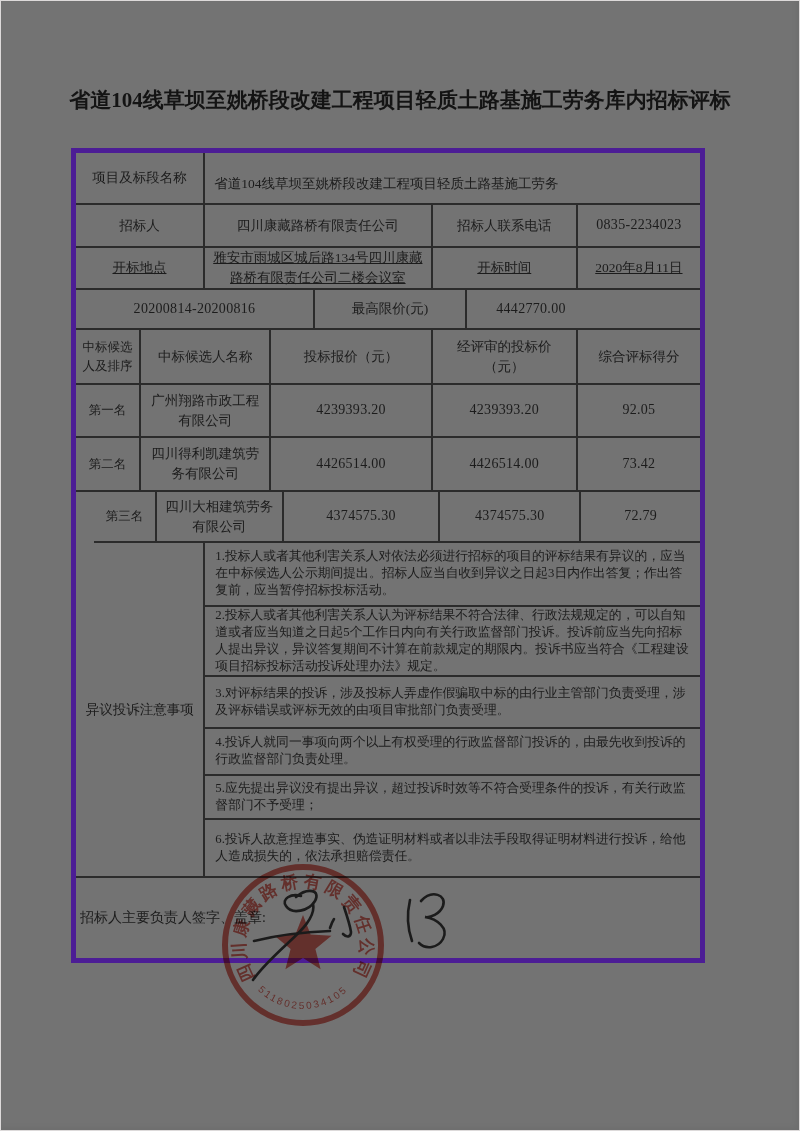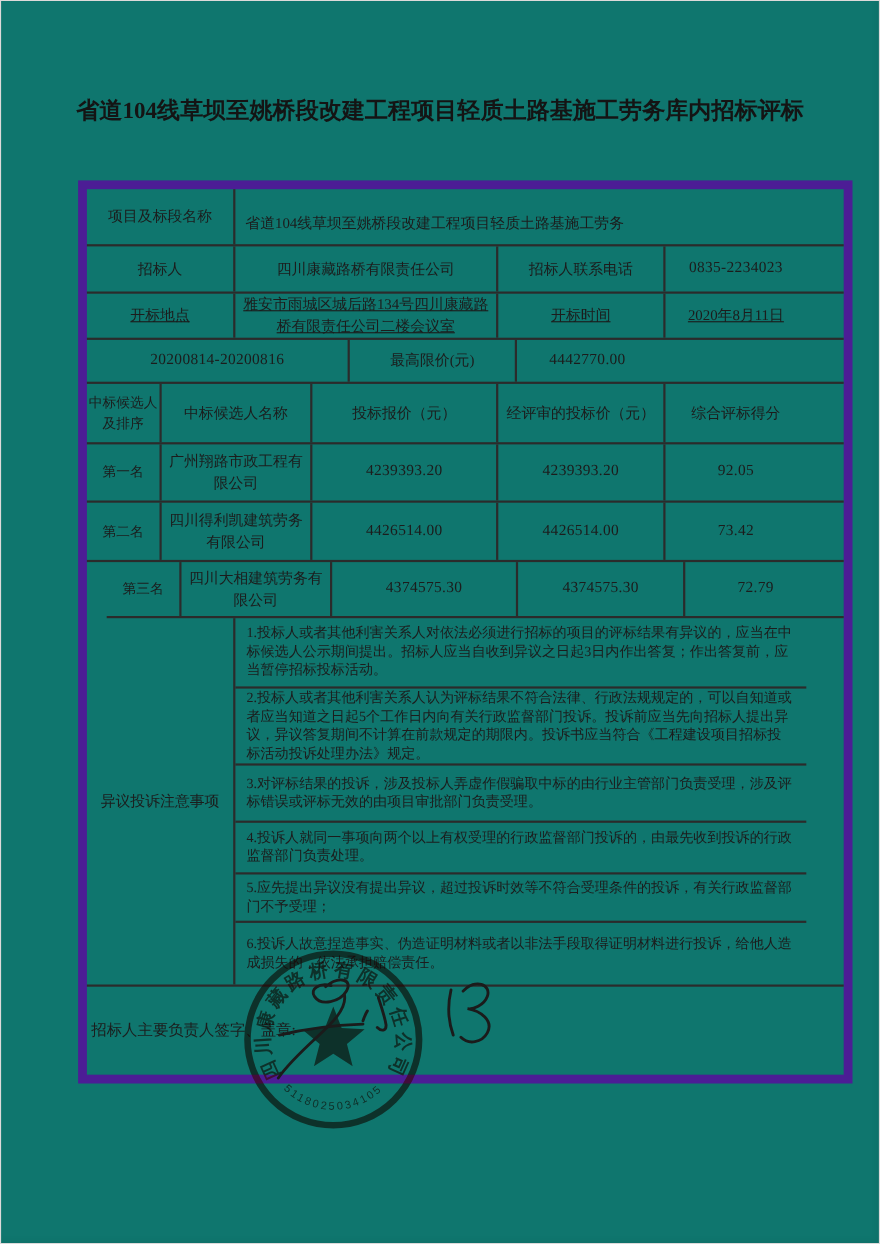--- a/index.html
+++ b/index.html
@@ -1,30 +1,30 @@
 <!DOCTYPE html>
 <html><head>
 <meta charset="utf-8">
 <style>
   html,body{margin:0;padding:0;}
   body{width:800px;height:1131px;background:#e9e6e7;}
   .page{
     position:relative;width:800px;height:1131px;overflow:hidden;
-    background:#0f766e;
+    background:#737373;
     font-family:"Liberation Serif","DejaVu Serif",serif;
     color:#1c1c1c;
     box-shadow:inset 0 0 0 1px #dddada, inset -3px -3px 6px rgba(0,0,0,0.05);
   }
   .title{
     position:absolute;top:84px;left:0;right:0;
     text-align:center;font-weight:700;font-size:21px;line-height:32px;color:#141414;
   }
   .tbl{
-    position:absolute;left:71px;top:164px;width:704px;
-    border:8px solid #4c1d95;box-sizing:border-box;
+    position:absolute;left:71px;top:148px;width:634px;
+    border:5px solid #4c1d95;box-sizing:border-box;
     font-size:13.5px;
   }
   .row{display:flex;border-bottom:2px solid #2b2b2b;box-sizing:border-box;}
   .row:last-child{border-bottom:none;}
   .cell{
     display:flex;align-items:center;justify-content:center;
     text-align:center;box-sizing:border-box;
     border-right:2px solid #2b2b2b;
     padding:2px 6px;line-height:1.45;
   }

